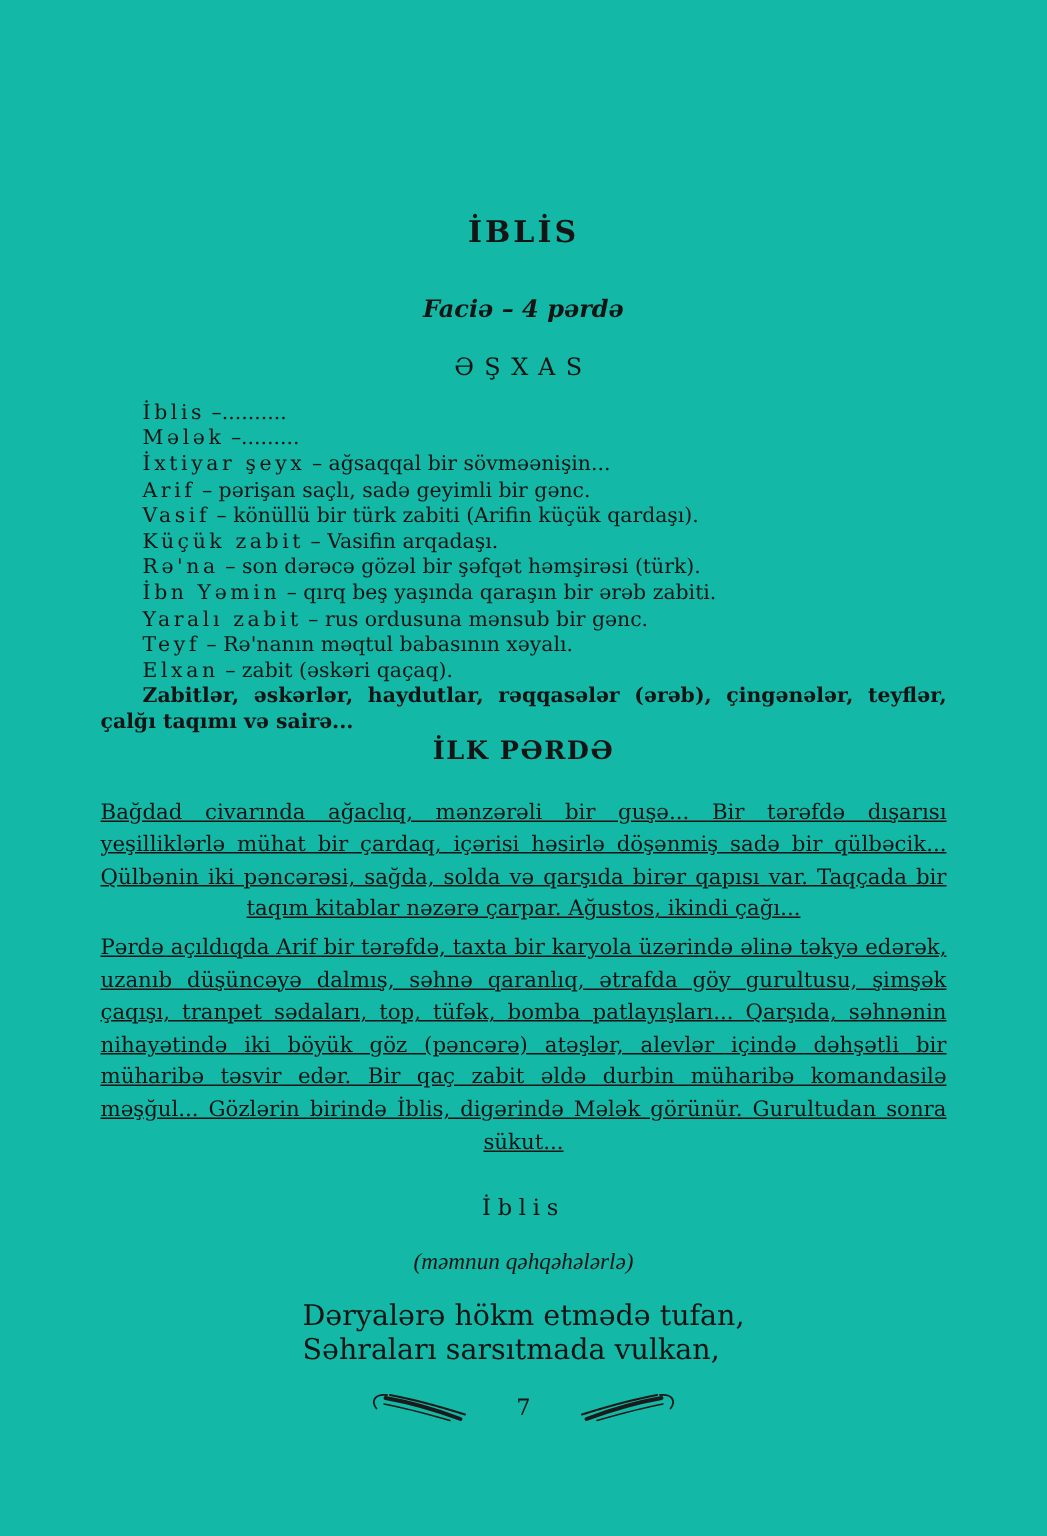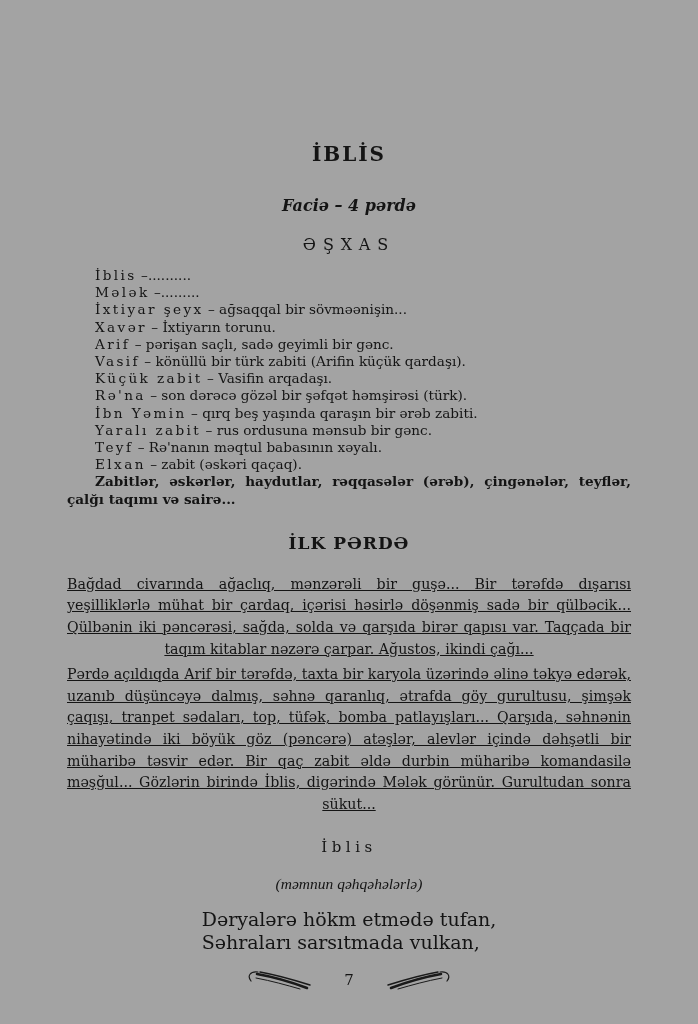--- a/index.html
+++ b/index.html
@@ -5,21 +5,21 @@
   html, body {
     margin: 0;
     padding: 0;
     background: #e8e8e8;
   }
   .page {
     position: relative;
     width: 698px;
     height: 1024px;
     margin: 0 auto;
-    background: #a3a3a3;
+    background: #14b8a6;
     color: #141414;
     font-family: "DejaVu Serif", "Liberation Serif", serif;
     overflow: hidden;
     box-sizing: border-box;
     padding: 142px 67px 0 67px;
   }
   .play-title {
     text-align: center;
     font-size: 20px;
     font-weight: bold;
@@ -55,21 +55,20 @@
     line-height: 17.2px;
     text-indent: 28px;
     text-align: justify;
     font-weight: bold;
   }
   .act-heading {
     text-align: center;
     font-size: 17px;
     font-weight: bold;
     letter-spacing: 1px;
-    margin-top: 25px;
   }
   .stage-direction {
     margin: 21px 0 0 0;
     font-size: 14.2px;
     line-height: 21.6px;
     text-align: justify;
     text-align-last: center;
     text-decoration: underline;
   }
   .stage-direction.second {
@@ -120,21 +119,20 @@
   <div class="play-title">İBLİS</div>
 
   <div class="play-subtitle">Faciə – 4 pərdə</div>
 
   <div class="cast-heading">ƏŞXAS</div>
 
   <div class="cast-list">
     <div class="cast-row"><span class="cast-name">İblis</span> <span class="cast-desc">–..........</span></div>
     <div class="cast-row"><span class="cast-name">Mələk</span> <span class="cast-desc">–.........</span></div>
     <div class="cast-row"><span class="cast-name">İxtiyar şeyx</span> <span class="cast-desc">– ağsaqqal bir sövməənişin...</span></div>
-    <div class="cast-row"><span class="cast-name">Xavər</span> <span class="cast-desc">– İxtiyarın torunu.</span></div>
     <div class="cast-row"><span class="cast-name">Arif</span> <span class="cast-desc">– pərişan saçlı, sadə geyimli bir gənc.</span></div>
     <div class="cast-row"><span class="cast-name">Vasif</span> <span class="cast-desc">– könüllü bir türk zabiti (Arifin küçük qardaşı).</span></div>
     <div class="cast-row"><span class="cast-name">Küçük zabit</span> <span class="cast-desc">– Vasifin arqadaşı.</span></div>
     <div class="cast-row"><span class="cast-name">Rə'na</span> <span class="cast-desc">– son dərəcə gözəl bir şəfqət həmşirəsi (türk).</span></div>
     <div class="cast-row"><span class="cast-name">İbn Yəmin</span> <span class="cast-desc">– qırq beş yaşında qaraşın bir ərəb zabiti.</span></div>
     <div class="cast-row"><span class="cast-name">Yaralı zabit</span> <span class="cast-desc">– rus ordusuna mənsub bir gənc.</span></div>
     <div class="cast-row"><span class="cast-name">Teyf</span> <span class="cast-desc">– Rə'nanın məqtul babasının xəyalı.</span></div>
     <div class="cast-row"><span class="cast-name">Elxan</span> <span class="cast-desc">– zabit (əskəri qaçaq).</span></div>
     <p class="cast-note">Zabitlər, əskərlər, haydutlar, rəqqasələr (ərəb), çingənələr, teyflər, çalğı taqımı və sairə...</p>
   </div>

